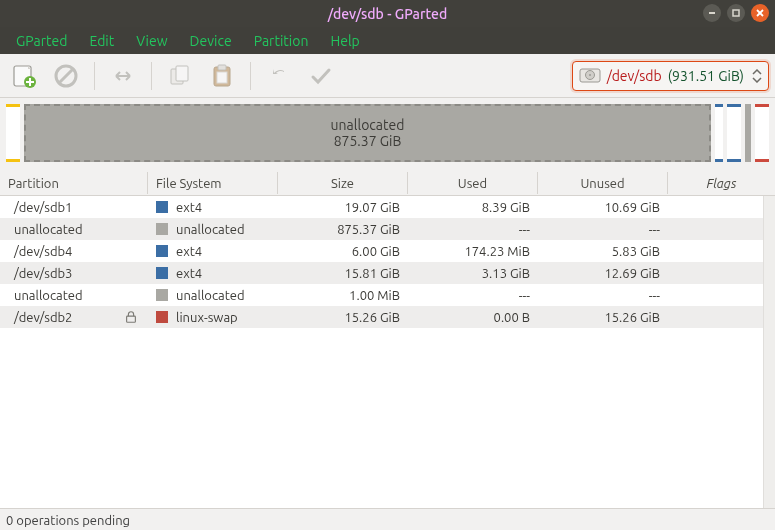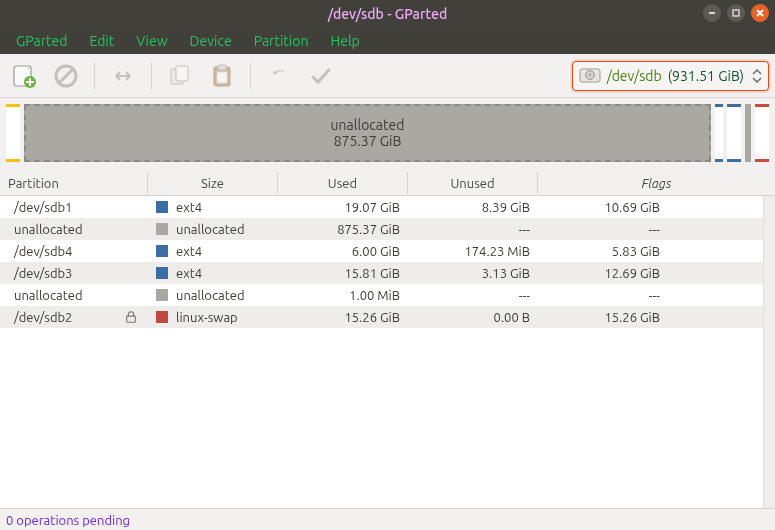--- a/index.html
+++ b/index.html
@@ -60,21 +60,21 @@
   border: 1px solid #dd4814;
   border-radius: 4px;
   box-shadow: 0 0 0 2px rgba(221,72,20,0.15);
   display: flex;
   align-items: center;
   height: 30px;
   padding: 0 6px 0 6px;
   gap: 6px;
   background: #f6f5f3;
 }
-.device-select .dev-label { color: #4d7c0f; font-size: 14px; }
+.device-select .dev-label { color: #b91c1c; font-size: 14px; }
 .device-select .dev-size { color: #14532d; font-size: 14px; }
 .spinner { display: flex; flex-direction: column; gap: 2px; margin-left: 2px; }
 .spinner .arrow { width: 10px; height: 6px; display: block; }
 .diskbar {
   height: 72px;
   display: flex;
   align-items: stretch;
   padding: 6px 6px 8px 6px;
   gap: 4px;
 }
@@ -108,21 +108,21 @@
 .col-unused { width: 130px; justify-content: flex-end; }
 .col-flags { flex: 1; justify-content: center; font-style: italic; }
 .thead .col-size, .thead .col-used, .thead .col-unused, .thead .col-flags { justify-content: center; }
 .tbody { flex: 1; overflow-y: auto; background: #fff; }
 .trow { height: 22px; }
 .trow.even { background: #fff; }
 .trow.odd { background: #eeedec; }
 .fs-swatch { width: 12px; height: 12px; display: inline-block; margin-right: 8px; }
 .td.col-part { padding-left: 14px; gap: 4px; }
 .lock-icon { width: 14px; height: 14px; color: #7b7a74; margin-left: auto; margin-right: 2px; }
-.statusbar { height: 22px; border-top: 1px solid #d6d3cf; display: flex; align-items: center; padding: 0 6px; font-size: 13px; color: #6d28d9; }
+.statusbar { height: 22px; border-top: 1px solid #d6d3cf; display: flex; align-items: center; padding: 0 6px; font-size: 13px; color: #404040; }
 .scrollbar { width: 12px; background: #efeeec; border-left: 1px solid #e0dedb; height: 100%; }
 .tbody-container { display: flex; flex: 1; overflow: hidden; }
 </style>
 </head>
 <body>
 
 <div class="window">
   <div class="titlebar">
     <span class="title">/dev/sdb - GParted</span>
     <div class="controls">
@@ -228,20 +228,21 @@
     </div>
     <div class="db-seg db-thin db-blue" style="width:8px"></div>
     <div class="db-seg db-thin db-blue"></div>
     <div class="db-seg db-thin db-grey-thin" style="width:6px"></div>
     <div class="db-seg db-thin db-red"></div>
   </div>
 
   <div class="table-wrap">
     <div class="thead">
       <div class="th col-part">Partition</div>
+      <div class="th col-fs">File System</div>
       <div class="th col-size">Size</div>
       <div class="th col-used">Used</div>
       <div class="th col-unused">Unused</div>
       <div class="th col-flags">Flags</div>
     </div>
     <div class="tbody-container">
       <div class="tbody" id="tbody">
           <div class="trow even">
             <div class="td col-part">
               <span>/dev/sdb1</span>

